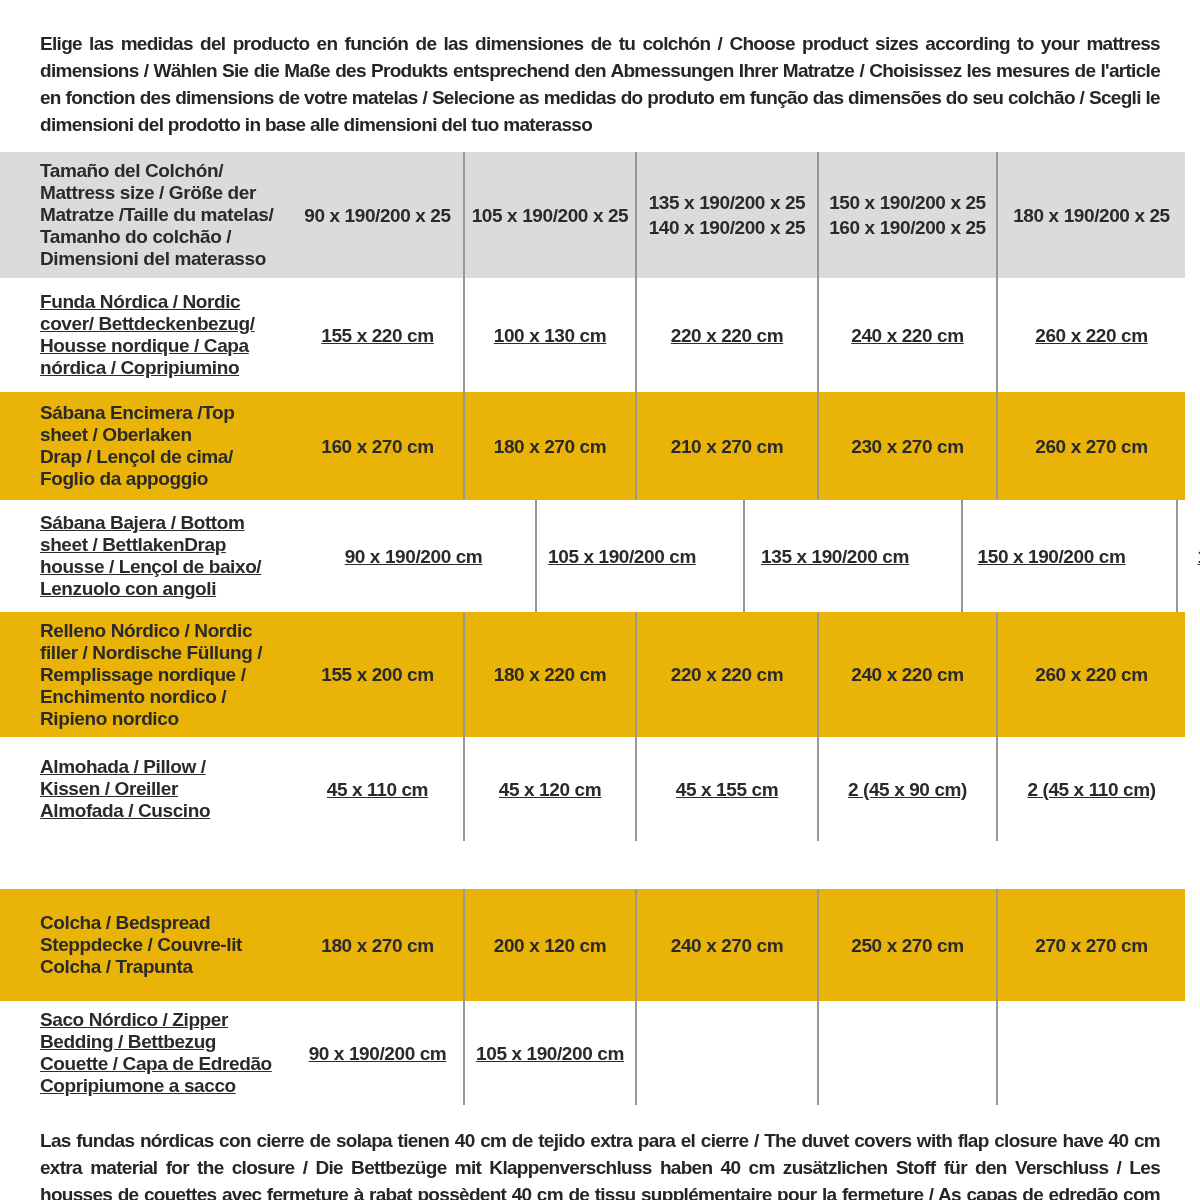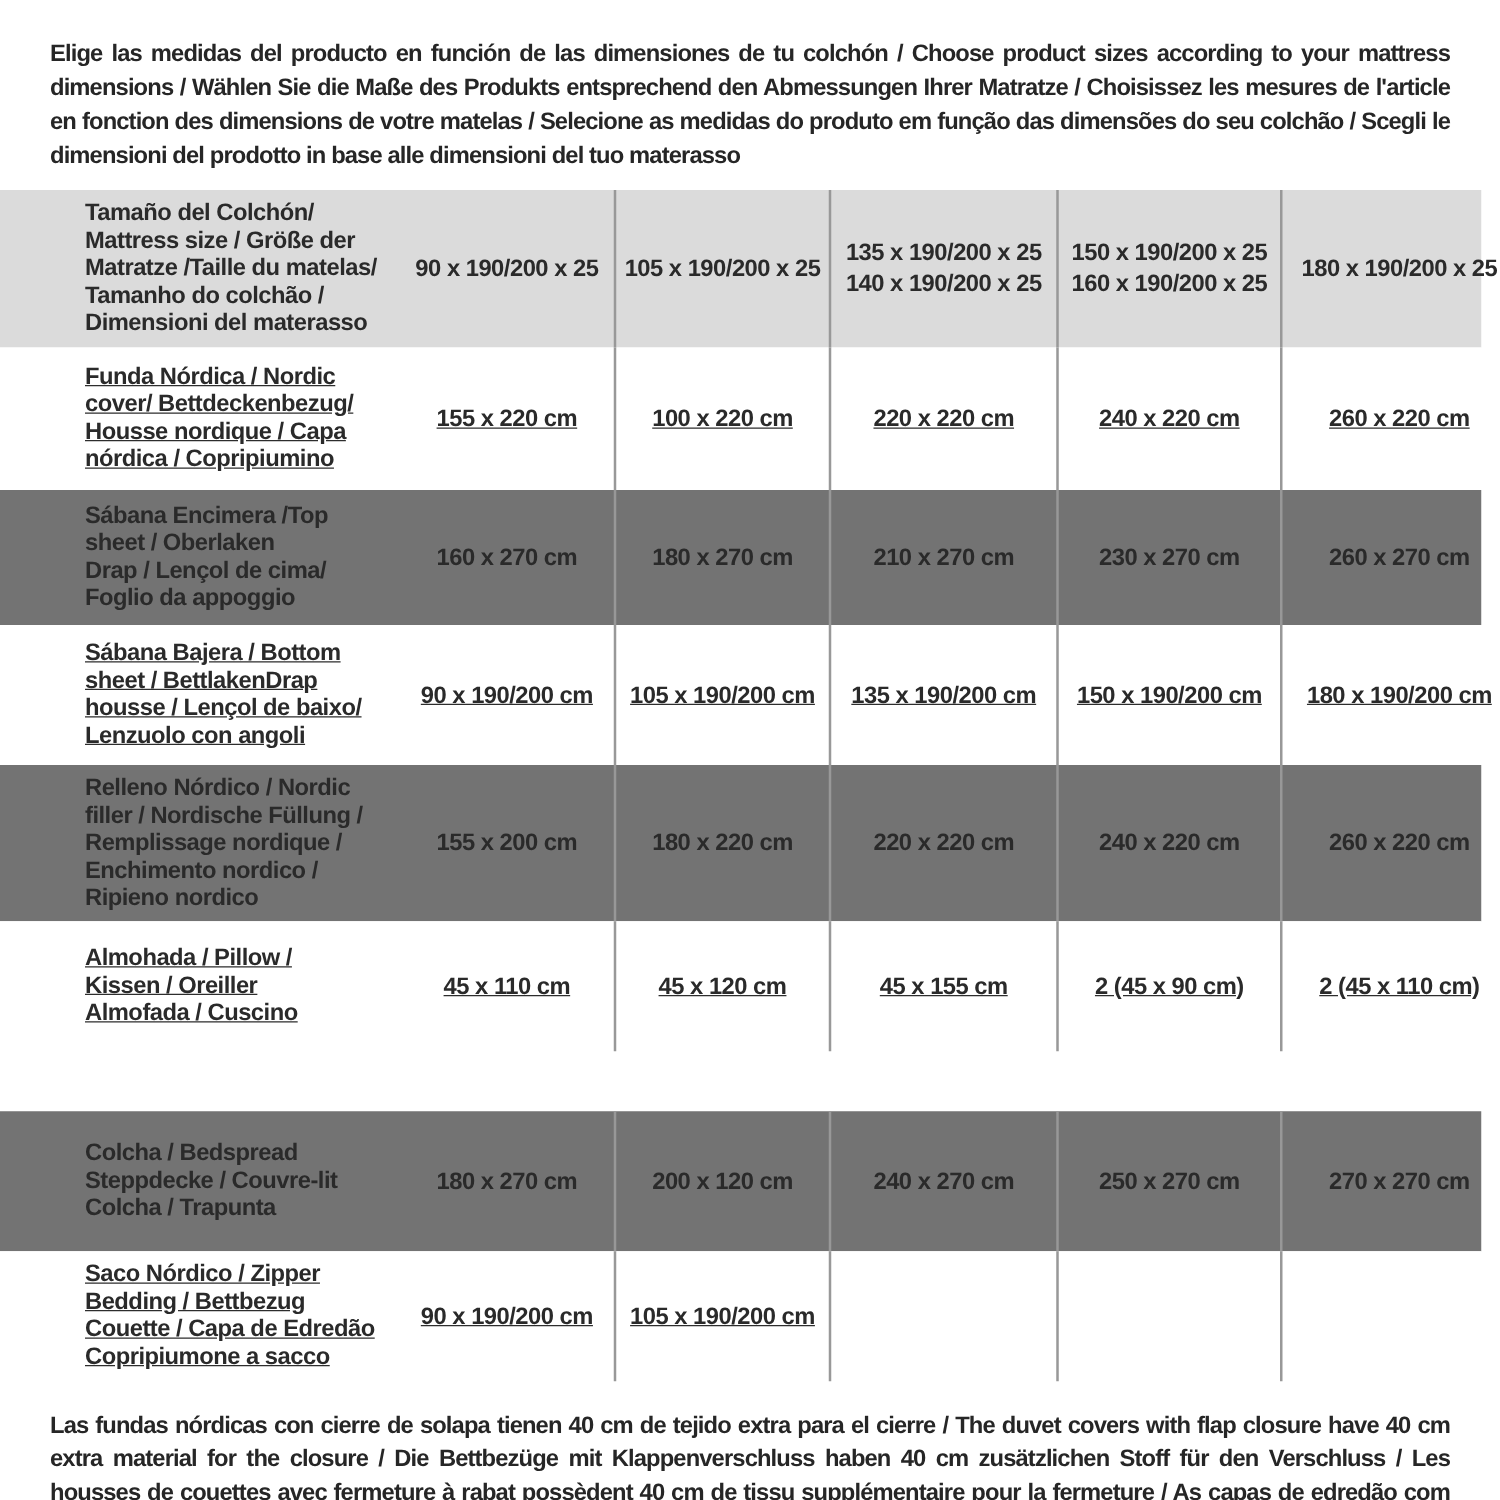--- a/index.html
+++ b/index.html
@@ -29,29 +29,28 @@
     text-align: justify;
     color: #262626;
   }
   .size-table {
     width: 1185px;
     margin-top: 14px;
   }
   .t-row {
     display: grid;
     grid-template-columns: 292px 171px 172px 182px 179px 189px;
-    padding-left: 28px;
-  }
-  .t-row.grey  { background: #737373; }
+  }
+  .t-row.grey  { background: #eab308; }
   .t-row.head  { background: #dbdbdb; }
   .t-row.white { background: #ffffff; text-decoration: underline; }
   .h-head { height: 126px; }
   .h-r0 { height: 114px; }
   .h-r1 { height: 108px; }
-  .h-r2 { height: 112px; }
+  .h-r2 { height: 112px; gap: 36px; }
   .h-r3 { height: 125px; }
   .h-r4 { height: 104px; }
   .h-r5 { height: 112px; margin-top: 48px; }
   .h-r6 { height: 104px; }
   .cell {
     display: flex;
     align-items: center;
     box-sizing: border-box;
     font-weight: 700;
     letter-spacing: -0.4px;
@@ -109,21 +108,21 @@
 160 x 190/200 x 25</div>
       <div class="cell value vline">180 x 190/200 x 25</div>
     </div>
 
     <div class="t-row white h-r0">
       <div class="cell label">Funda Nórdica /  Nordic
 cover/ Bettdeckenbezug/
 Housse nordique  / Capa
 nórdica / Copripiumino</div>
       <div class="cell value">155 x 220 cm</div>
-      <div class="cell value vline">100 x 220 cm</div>
+      <div class="cell value vline">100 x 130 cm</div>
       <div class="cell value vline">220 x 220 cm</div>
       <div class="cell value vline">240 x 220 cm</div>
       <div class="cell value vline">260 x 220 cm</div>
     </div>
 
     <div class="t-row grey h-r1">
       <div class="cell label">Sábana Encimera /Top
 sheet / Oberlaken
 Drap / Lençol de cima/
 Foglio da appoggio</div>

